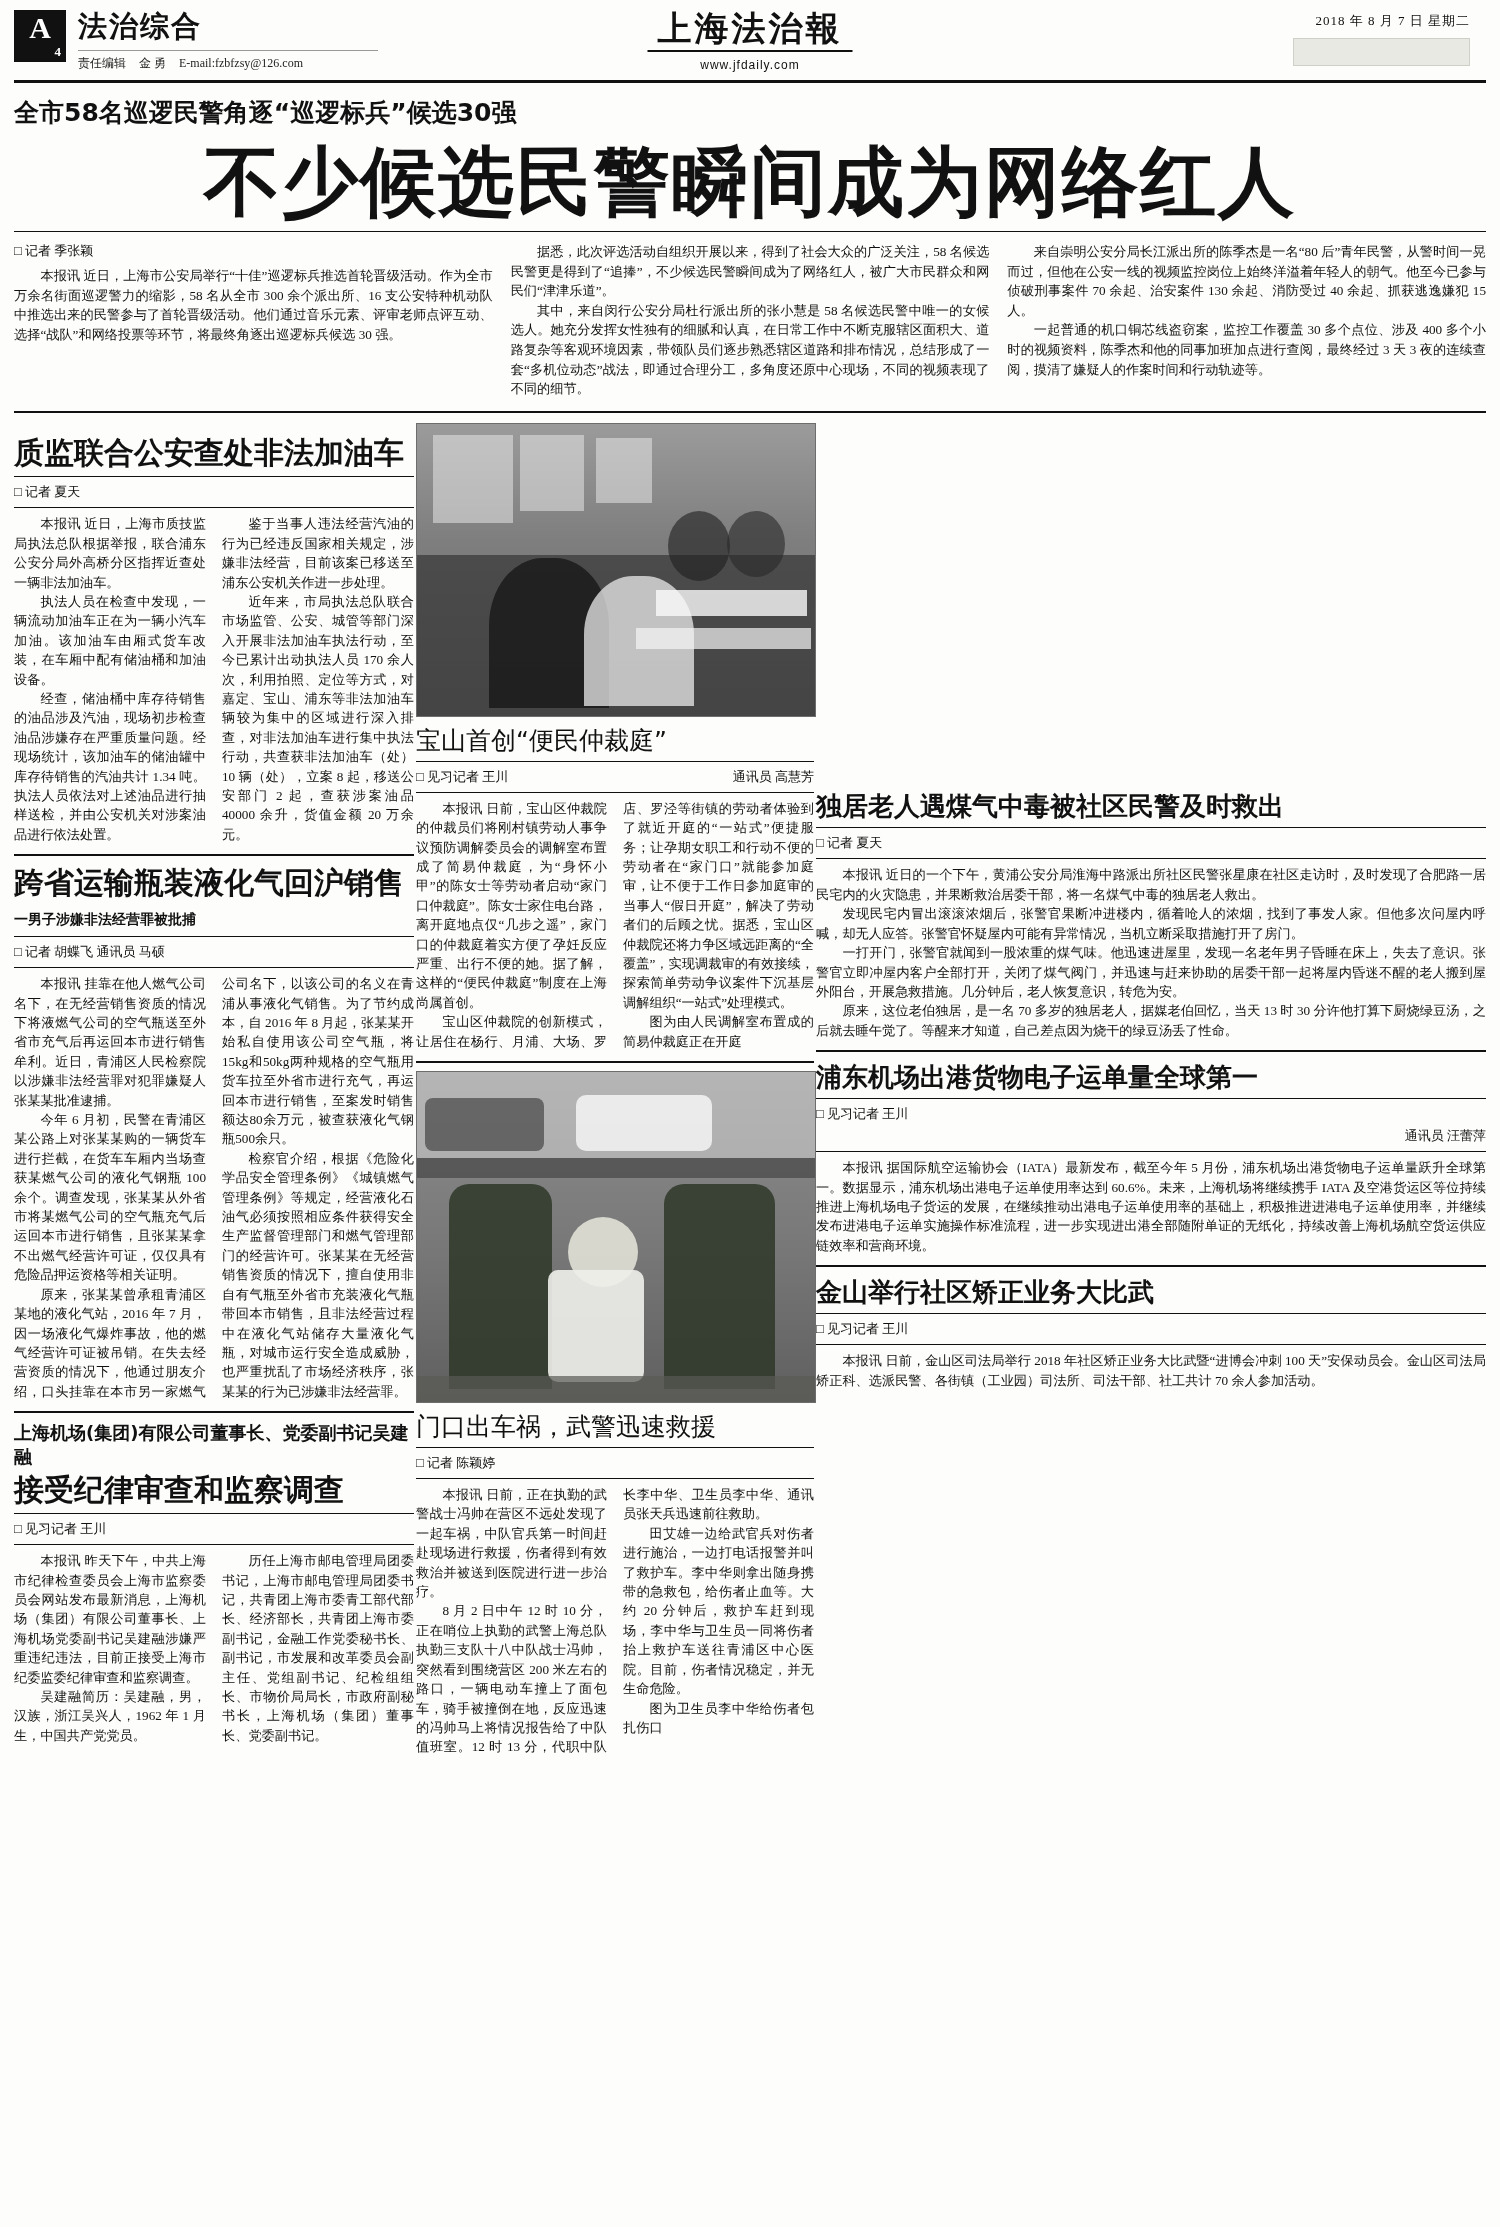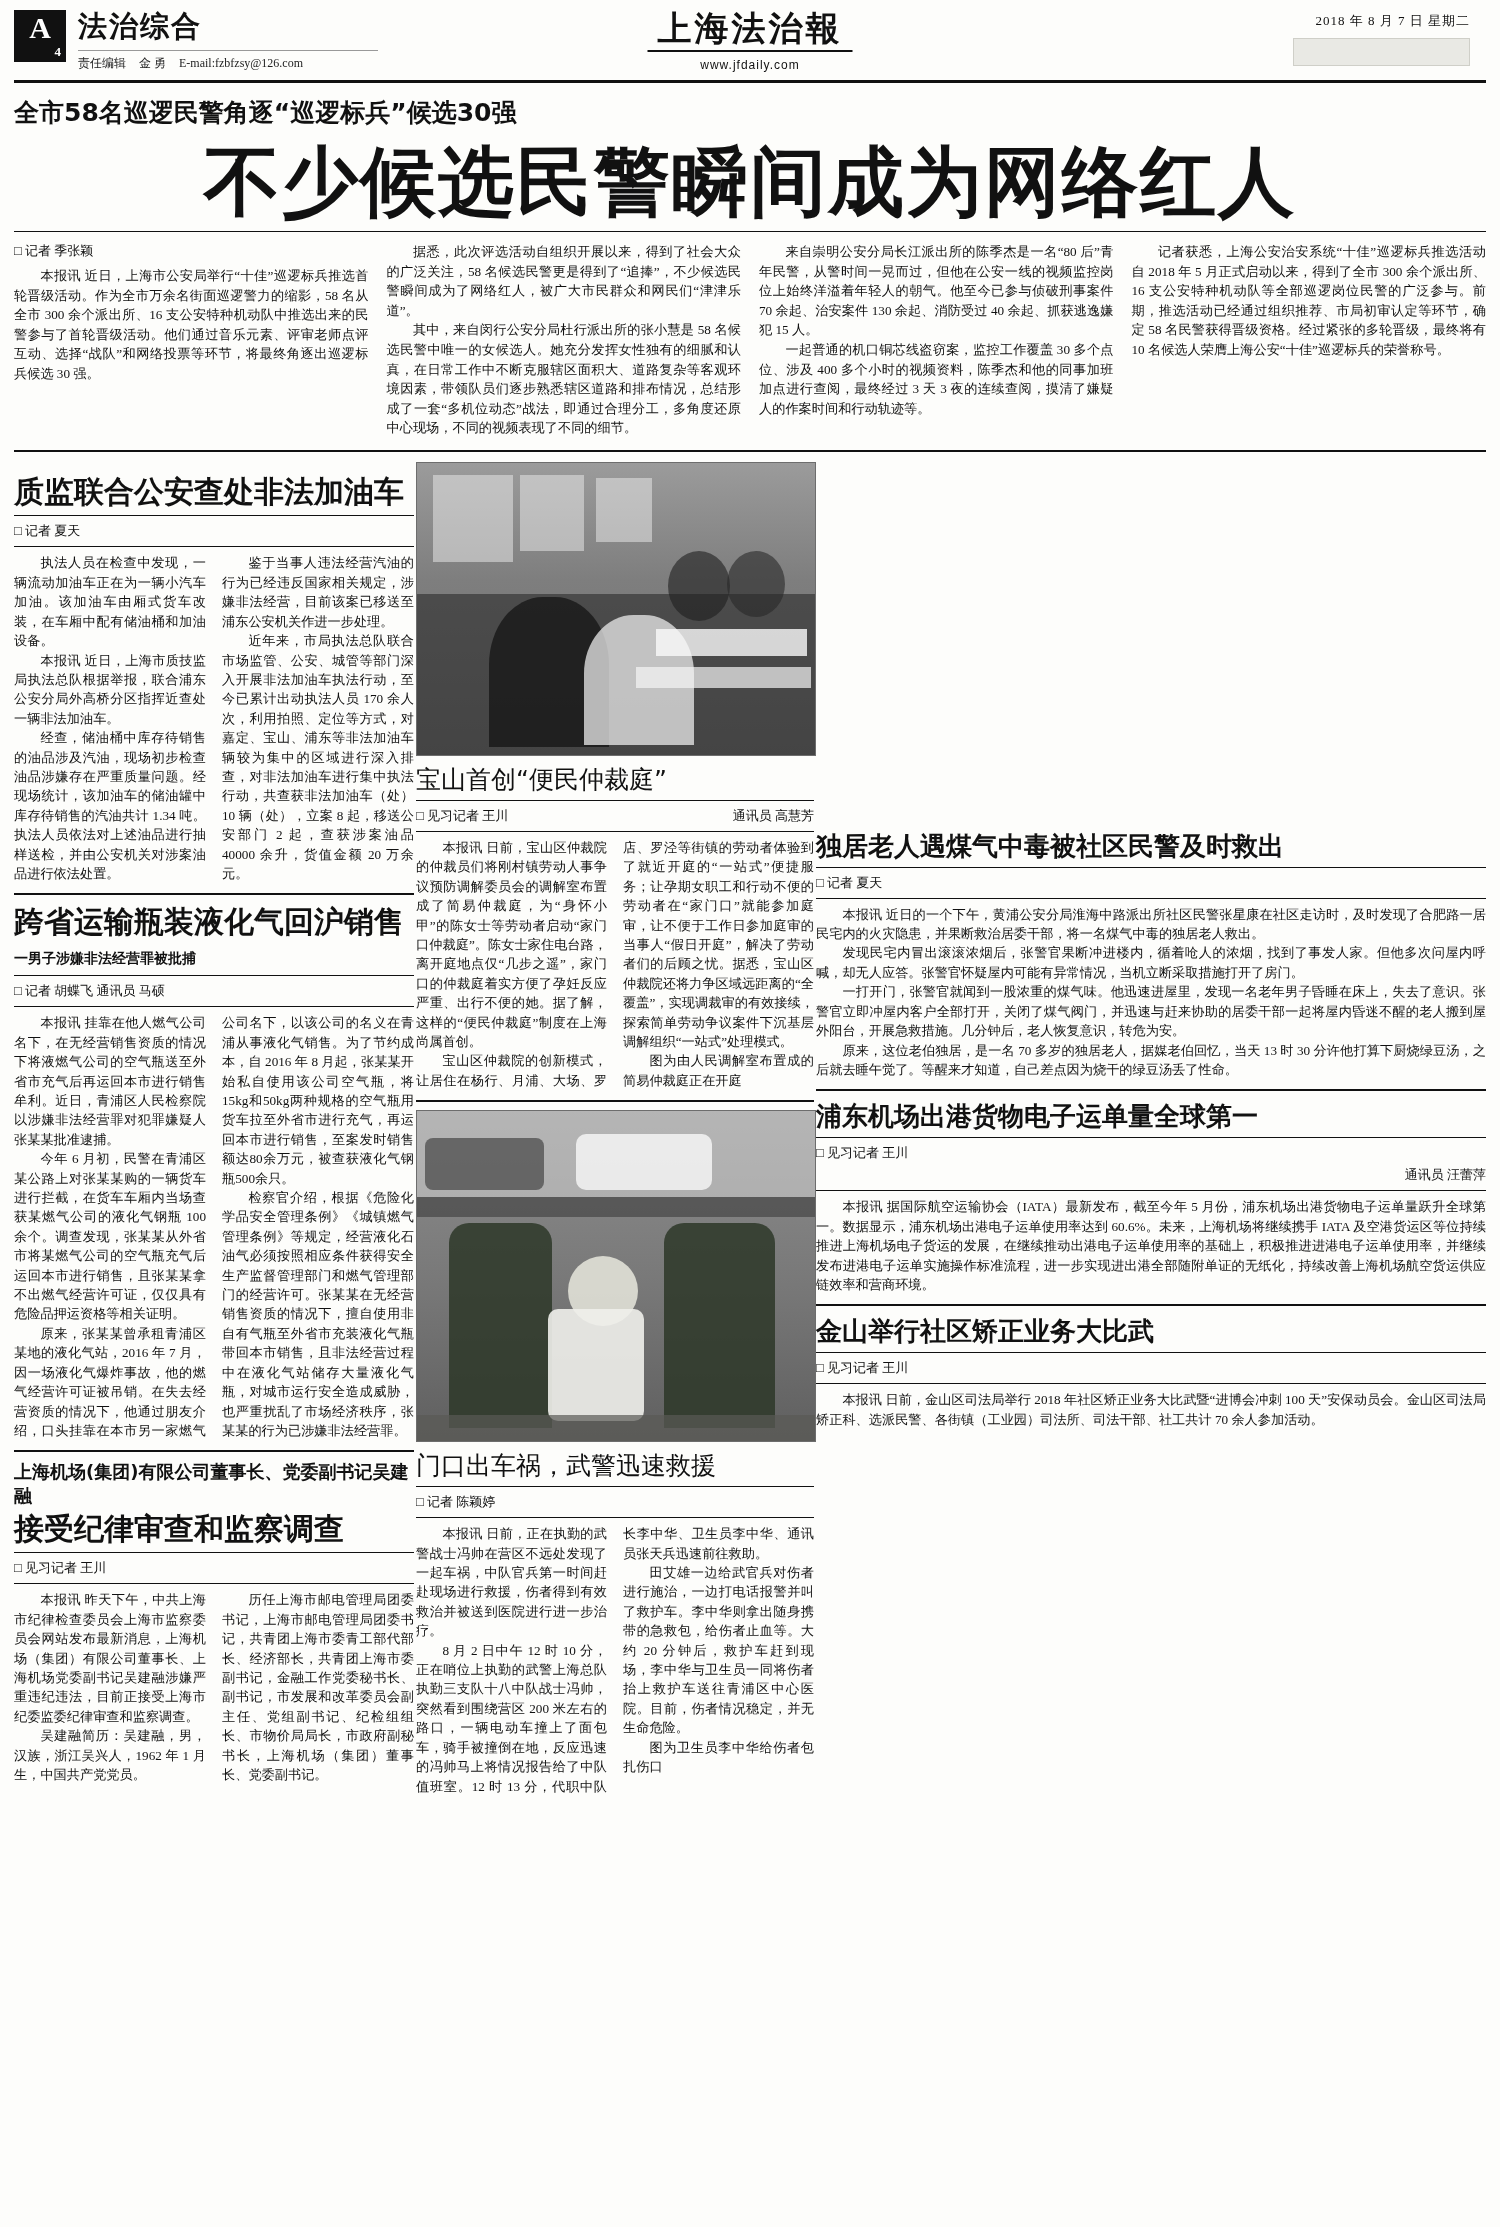--- a/index.html
+++ b/index.html
@@ -174,38 +174,35 @@
       <p class="ind">本报讯  近日，上海市公安局举行“十佳”巡逻标兵推选首轮晋级活动。作为全市万余名街面巡逻警力的缩影，58 名从全市 300 余个派出所、16 支公安特种机动队中推选出来的民警参与了首轮晋级活动。他们通过音乐元素、评审老师点评互动、选择“战队”和网络投票等环节，将最终角逐出巡逻标兵候选 30 强。</p>
     </div>
     <div class="lc">
       <p class="ind">据悉，此次评选活动自组织开展以来，得到了社会大众的广泛关注，58 名候选民警更是得到了“追捧”，不少候选民警瞬间成为了网络红人，被广大市民群众和网民们“津津乐道”。</p>
       <p class="ind">其中，来自闵行公安分局杜行派出所的张小慧是 58 名候选民警中唯一的女候选人。她充分发挥女性独有的细腻和认真，在日常工作中不断克服辖区面积大、道路复杂等客观环境因素，带领队员们逐步熟悉辖区道路和排布情况，总结形成了一套“多机位动态”战法，即通过合理分工，多角度还原中心现场，不同的视频表现了不同的细节。</p>
     </div>
     <div class="lc">
       <p class="ind">来自崇明公安分局长江派出所的陈季杰是一名“80 后”青年民警，从警时间一晃而过，但他在公安一线的视频监控岗位上始终洋溢着年轻人的朝气。他至今已参与侦破刑事案件 70 余起、治安案件 130 余起、消防受过 40 余起、抓获逃逸嫌犯 15 人。</p>
       <p class="ind">一起普通的机口铜芯线盗窃案，监控工作覆盖 30 多个点位、涉及 400 多个小时的视频资料，陈季杰和他的同事加班加点进行查阅，最终经过 3 天 3 夜的连续查阅，摸清了嫌疑人的作案时间和行动轨迹等。</p>
     </div>
-    <div class="lc">
-      <p class="ind">记者获悉，上海公安治安系统“十佳”巡逻标兵推选活动自 2018 年 5 月正式启动以来，得到了全市 300 余个派出所、16 支公安特种机动队等全部巡逻岗位民警的广泛参与。前期，推选活动已经通过组织推荐、市局初审认定等环节，确定 58 名民警获得晋级资格。经过紧张的多轮晋级，最终将有 10 名候选人荣膺上海公安“十佳”巡逻标兵的荣誉称号。</p>
-    </div>
   </div>
 
   <div class="sep"></div>
 
   <div class="lower">
 
     <div class="zone-left">
 
       <h2 class="sub-head">质监联合公安查处非法加油车</h2>
       <div class="hrule"></div>
       <div class="byline-row"><span class="b">记者  夏天</span></div>
       <div class="hrule"></div>
       <div class="twocol">
+        <p class="ind">本报讯  近日，上海市质技监局执法总队根据举报，联合浦东公安分局外高桥分区指挥近查处一辆非法加油车。</p>
         <p class="ind">执法人员在检查中发现，一辆流动加油车正在为一辆小汽车加油。该加油车由厢式货车改装，在车厢中配有储油桶和加油设备。</p>
-        <p class="ind">本报讯  近日，上海市质技监局执法总队根据举报，联合浦东公安分局外高桥分区指挥近查处一辆非法加油车。</p>
         <p class="ind">经查，储油桶中库存待销售的油品涉及汽油，现场初步检查油品涉嫌存在严重质量问题。经现场统计，该加油车的储油罐中库存待销售的汽油共计 1.34 吨。执法人员依法对上述油品进行抽样送检，并由公安机关对涉案油品进行依法处置。</p>
         <p class="ind">鉴于当事人违法经营汽油的行为已经违反国家相关规定，涉嫌非法经营，目前该案已移送至浦东公安机关作进一步处理。</p>
         <p class="ind">近年来，市局执法总队联合市场监管、公安、城管等部门深入开展非法加油车执法行动，至今已累计出动执法人员 170 余人次，利用拍照、定位等方式，对嘉定、宝山、浦东等非法加油车辆较为集中的区域进行深入排查，对非法加油车进行集中执法行动，共查获非法加油车（处）10 辆（处），立案 8 起，移送公安部门 2 起，查获涉案油品 40000 余升，货值金额 20 万余元。</p>
       </div>
 
       <div class="hrule2"></div>
 
       <h2 class="sub-head">跨省运输瓶装液化气回沪销售</h2>
       <h3 class="sub-sub">一男子涉嫌非法经营罪被批捕</h3>
       <div class="hrule"></div>

